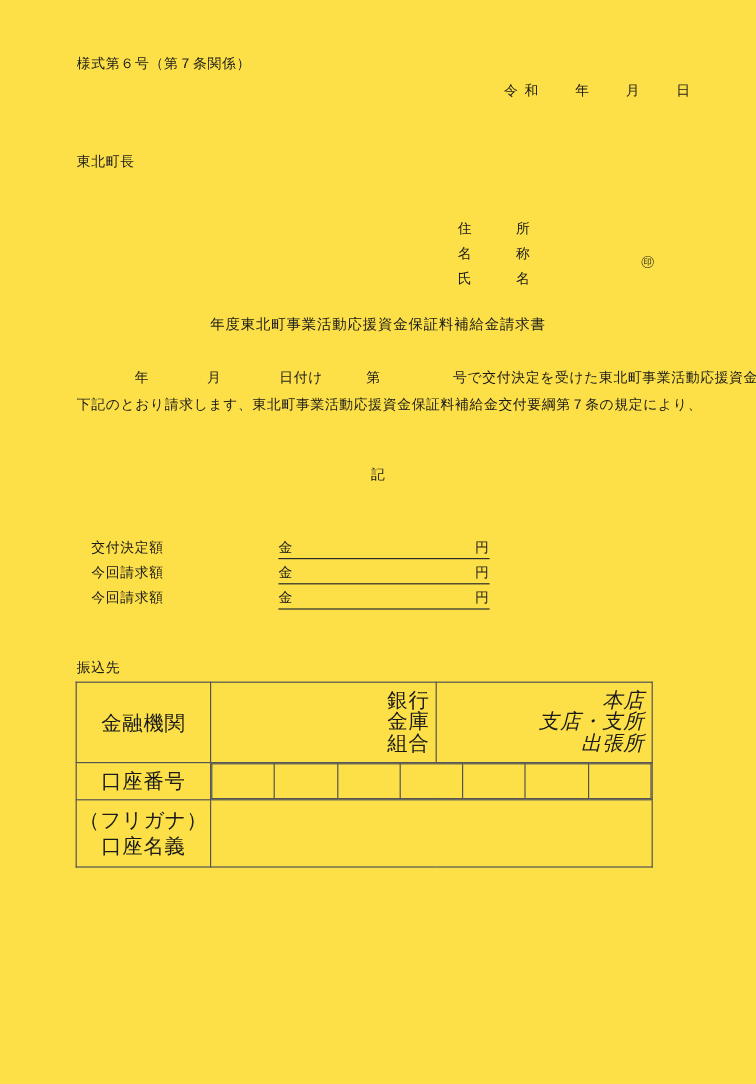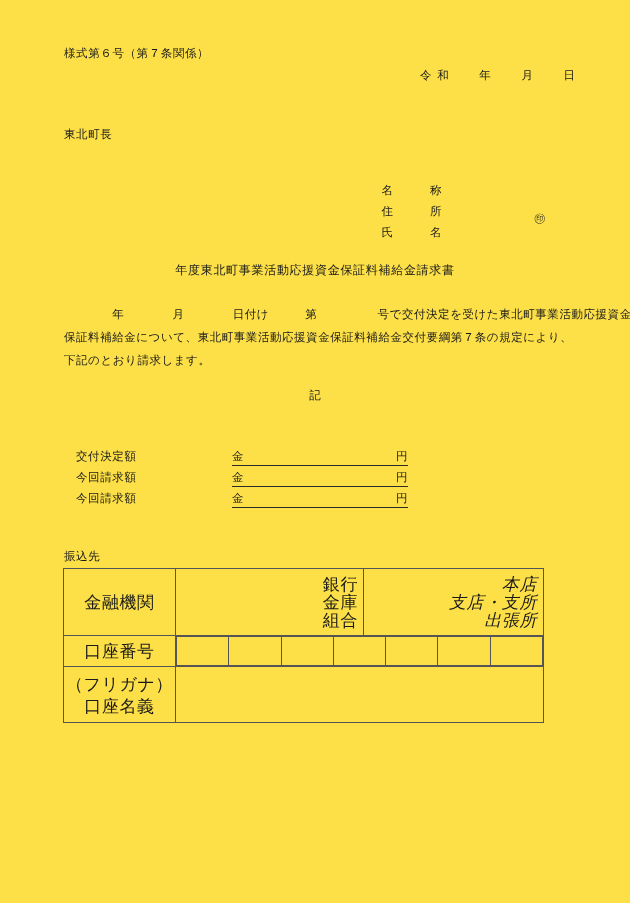--- a/index.html
+++ b/index.html
@@ -206,37 +206,36 @@
 <body>
 
 <div class="page">
 
   <div class="t form-no">様式第６号（第７条関係）</div>
   <div class="t era-date">令 和 　　年 　　月 　　日</div>
   <div class="t addressee">東北町長</div>
 
   <div class="applicant">
     <div class="applicant-row">
+      <span>住　　　所</span>
+    </div>
+    <div class="applicant-row">
       <span>名　　　称</span>
-    </div>
-    <div class="applicant-row">
-      <span>住　　　所</span>
     </div>
     <div class="applicant-row">
       <span>氏　　　名</span>
       <span class="seal">㊞</span>
     </div>
   </div>
 
   <div class="doc-title">年度東北町事業活動応援資金保証料補給金請求書</div>
 
   <div class="body-para">
     <div class="body-line">　　　　年　　　　月　　　　日付け　　　第　　　　　号で交付決定を受けた東北町事業活動応援資金</div>
-    <div class="body-line">保証料補給金について、東北町事業活動応援資金保証料補給金交付要綱第７条の規定により、</div>
-    <div class="body-line">下記のとおり請求します。</div>
+    <div class="body-line">下記のとおり請求します、東北町事業活動応援資金保証料補給金交付要綱第７条の規定により、</div>
   </div>
 
   <div class="ki">記</div>
 
   <div class="amounts">
     <div class="amount-row">
       <span class="amount-label">交付決定額</span>
       <span class="amount-field">
         <span class="yen-mark">金</span>
         <span class="yen-unit">円</span>

